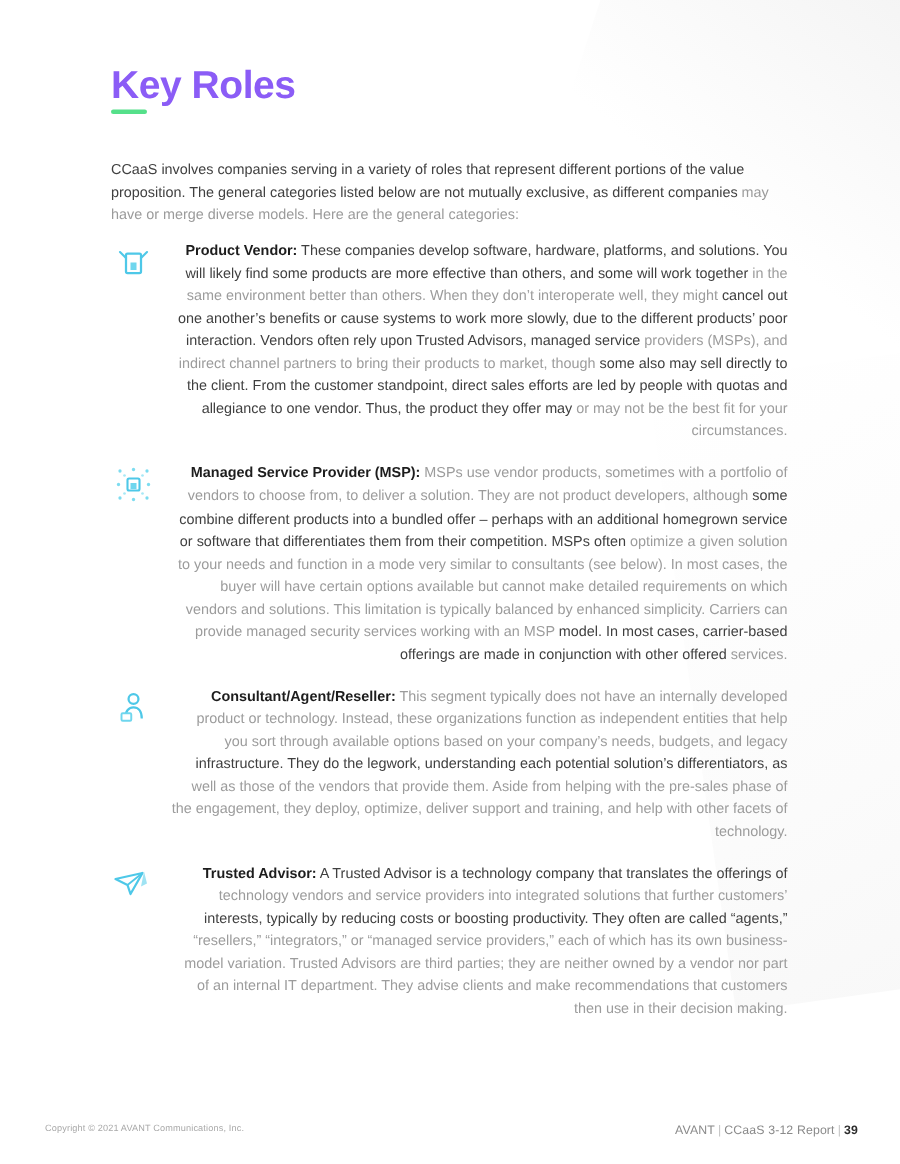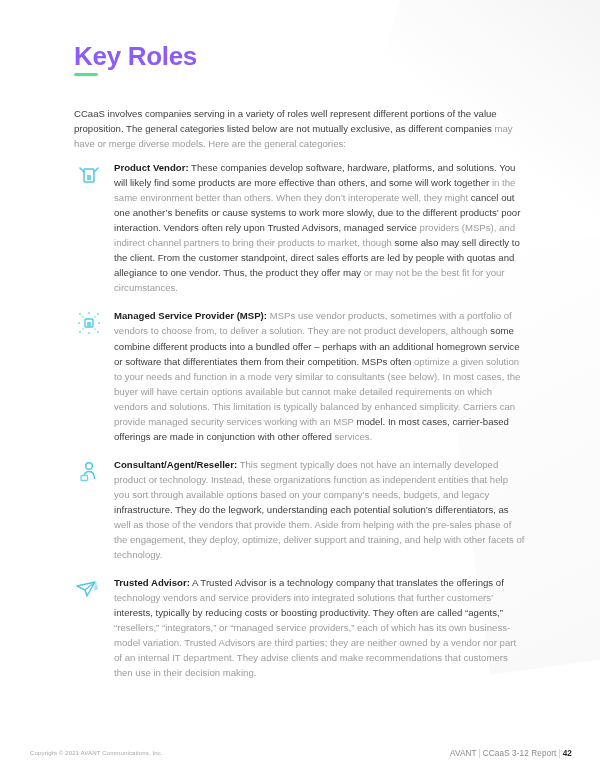--- a/index.html
+++ b/index.html
@@ -84,20 +84,21 @@
     position: absolute;
     left: 74px;
     top: 160px;
     width: 450px;
   }
 
   .role {
     position: relative;
     padding-left: 40px;
     margin-bottom: 13px;
+    text-align: right;
   }
 
   .role-icon {
     position: absolute;
     left: 0;
     top: 2px;
     width: 30px;
     height: 30px;
     display: flex;
     align-items: flex-start;
@@ -139,21 +140,21 @@
 <body>
 
 <div class="corner-wash"></div>
 <div class="corner-wash2"></div>
 
 <div class="page">
 
   <h1 class="page-title">Key Roles</h1>
   <div class="accent-rule"></div>
 
-  <p class="intro"><span>CCaaS involves companies serving in a variety of roles well represent different portions of the value proposition. The general categories listed below are not mutually exclusive, as different companies </span><span class="faded">may have or merge diverse models. Here are the general categories:</span></p>
+  <p class="intro"><span>CCaaS involves companies serving in a variety of roles that represent different portions of the value proposition. The general categories listed below are not mutually exclusive, as different companies </span><span class="faded">may have or merge diverse models. Here are the general categories:</span></p>
 
   <div class="roles">
 
     <div class="role">
       <div class="role-icon">
         <svg width="26" height="26" viewBox="0 0 26 26" aria-hidden="true">
           <path d="M4 6 L8 10" stroke="#4ec8e8" stroke-width="1.4" fill="none" stroke-linecap="round"></path>
           <path d="M22 6 L18 10" stroke="#4ec8e8" stroke-width="1.4" fill="none" stroke-linecap="round"></path>
           <rect x="8" y="7" width="10" height="13" rx="1" stroke="#4ec8e8" stroke-width="1.5" fill="none"></rect>
           <rect x="11" y="13" width="4" height="5" fill="#6fd6ee"></rect>
@@ -203,15 +204,15 @@
           <path d="M21 4 L23 12 L19 14 Z" fill="#9fe3f3"></path>
         </svg>
       </div>
       <div class="role-body"><b>Trusted Advisor:</b><span> A Trusted Advisor is a technology company that translates the offerings of </span><span class="faded">technology vendors and service providers into integrated solutions that further customers’ </span><span>interests, typically by reducing costs or boosting productivity. They often are called “agents,” </span><span class="faded">“resellers,” “integrators,” or “managed service providers,” each of which has its own business-model variation. Trusted Advisors are third parties; they are neither owned by a vendor nor part of an internal IT department. They advise clients and make recommendations that customers then use in their decision making.</span><span></span><span class="faded"></span></div>
     </div>
 
   </div>
 
   <div class="footer-left">Copyright © 2021 AVANT Communications, Inc.</div>
 
-  <div class="footer-right"><span>AVANT</span><span class="sep">|</span><span>CCaaS 3-12 Report</span><span class="sep">|</span><span class="pagenum">42</span></div>
+  <div class="footer-right"><span>AVANT</span><span class="sep">|</span><span>CCaaS 3-12 Report</span><span class="sep">|</span><span class="pagenum">39</span></div>
 
 </div>
 
 </body></html>

